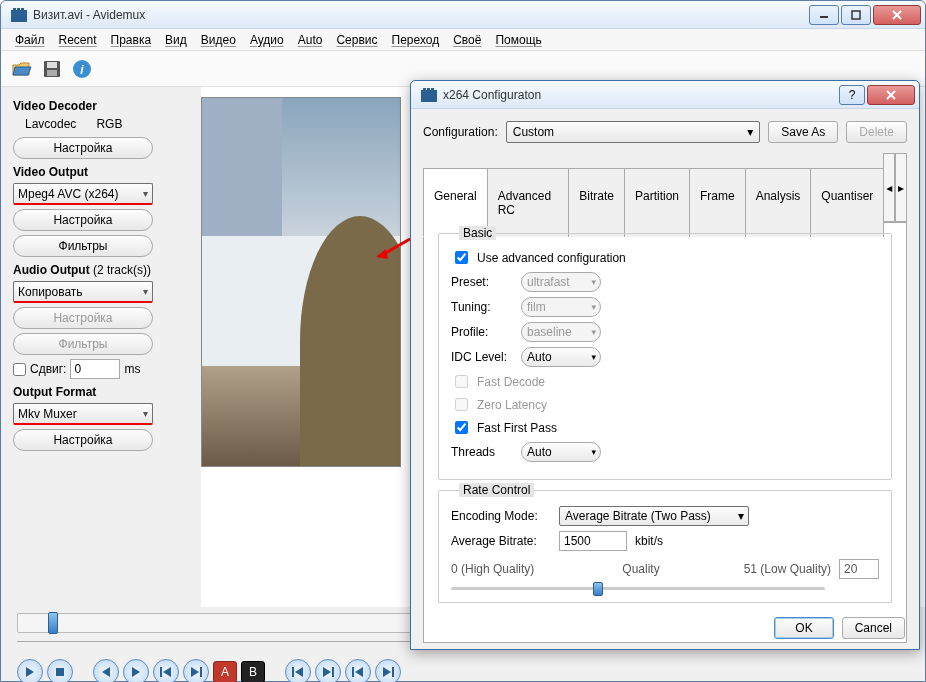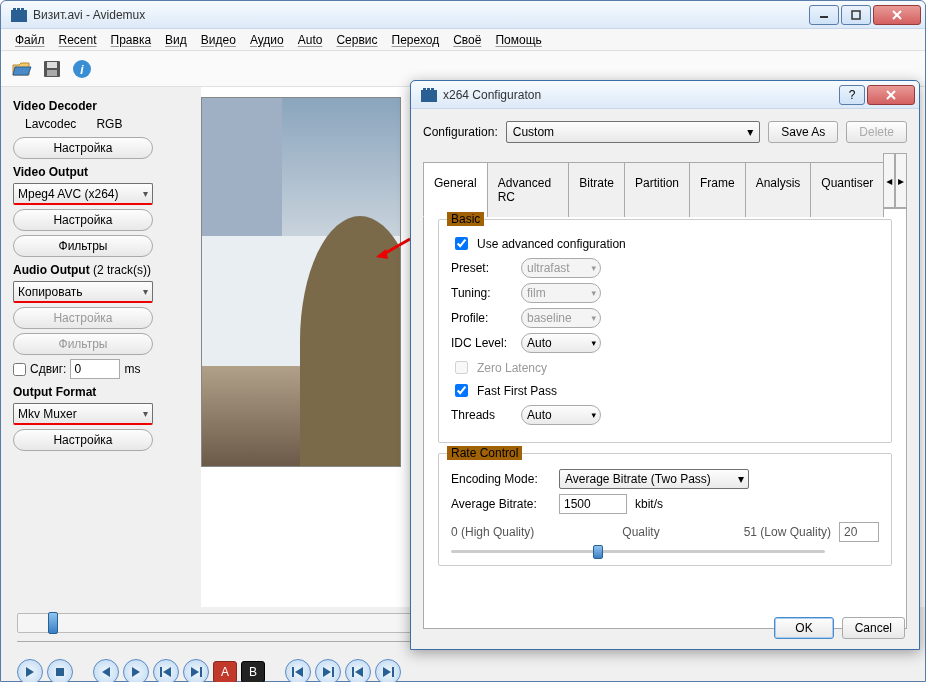--- a/index.html
+++ b/index.html
@@ -56,27 +56,27 @@
 .dialog { position: absolute; top: 80px; left: 410px; width: 510px; height: 570px; background: #f0f0f0; border: 1px solid #3a6ea8; border-radius: 5px 5px 0 0; box-shadow: 0 3px 14px rgba(0,0,0,0.35); }
 .dialog .titlebar { background: linear-gradient(#f7fbff,#dce9f7); height: 28px; }
 .dialog-body { padding: 12px; }
 .config-row { display: flex; align-items: center; gap: 8px; margin-bottom: 10px; }
 .combo-wide { flex: 1; height: 22px; border: 1px solid #707070; border-radius: 2px; background: linear-gradient(#fdfdfd,#e8e8e8); display: flex; align-items: center; padding: 0 6px; position: relative; }
 .combo-wide::after { content: "▾"; position: absolute; right: 6px; }
 .dlg-btn { height: 22px; padding: 0 12px; border: 1px solid #aaa; border-radius: 3px; background: linear-gradient(#fdfdfd,#e8e8e8); display: flex; align-items: center; cursor: pointer; }
 .dlg-btn.disabled { color: #aaa; }
 
 .tab-strip { display: flex; border-bottom: 1px solid #aaa; position: relative; }
-.tab { padding: 13px 10px; border: 1px solid #aaa; border-bottom: none; background: #f0f0f0; margin-right: -1px; cursor: pointer; position: relative; top: 9px; }
+.tab { padding: 20px 10px; border: 1px solid #aaa; border-bottom: none; background: #f0f0f0; margin-right: -1px; cursor: pointer; position: relative; top: 15px; }
 .tab.active { background: #fff; border-bottom: 1px solid #fff; }
 .tab-nav { width: 14px; display: flex; align-items: center; justify-content: center; border: 1px solid #aaa; background: #f5f5f5; cursor: pointer; }
 .tab-content { border: 1px solid #aaa; border-top: none; background: #fff; padding: 10px 14px; height: 420px; }
 
 .group { border: 1px solid #ccc; border-radius: 2px; padding: 10px 12px 12px 12px; margin-bottom: 10px; position: relative; }
-.group-title { position: absolute; top: -8px; left: 8px; background: #a16207; padding: 0 4px; }
+.group-title { position: absolute; top: -8px; left: 20px; background: #e5e5e5; padding: 0 4px; }
 .form-row { display: flex; align-items: center; gap: 8px; margin: 5px 0; }
 .form-row label { width: 62px; }
 .form-row .combo-s { width: 80px; height: 20px; border: 1px solid #aaa; border-radius: 10px; background: linear-gradient(#fdfdfd,#eaeaea); display: flex; align-items: center; padding: 0 5px; position: relative; font-size: 11px; }
 .form-row .combo-s::after { content: "▾"; position: absolute; right: 4px; font-size: 9px; }
 .form-row .combo-s.disabled { color: #999; background: #f4f4f4; }
 .chk-row { display: flex; align-items: center; gap: 6px; margin: 4px 0; }
 .chk-row.disabled { color: #999; }
 
 .rate-row .combo-m { width: 190px; height: 20px; border: 1px solid #707070; border-radius: 2px; background: linear-gradient(#fdfdfd,#eaeaea); display: flex; align-items: center; padding: 0 5px; position: relative; }
 .rate-row .combo-m::after { content: "▾"; position: absolute; right: 4px; }
@@ -357,20 +357,24 @@
             </div>
           </div>
         <div class="form-row">
             <label>IDC Level:</label>
             <div class="combo-s">
               <span>Auto</span>
             </div>
           </div>
         <div class="chk-row disabled">
             <input type="checkbox" disabled="" style="">
+            <span>Fast Decode</span>
+          </div>
+        <div class="chk-row disabled">
+            <input type="checkbox" disabled="" style="">
             <span>Zero Latency</span>
           </div>
         <div class="chk-row">
             <input type="checkbox" checked="" style="">
             <span>Fast First Pass</span>
           </div>
         <div class="form-row">
             <label>Threads</label>
             <div class="combo-s">
               <span>Auto</span>

